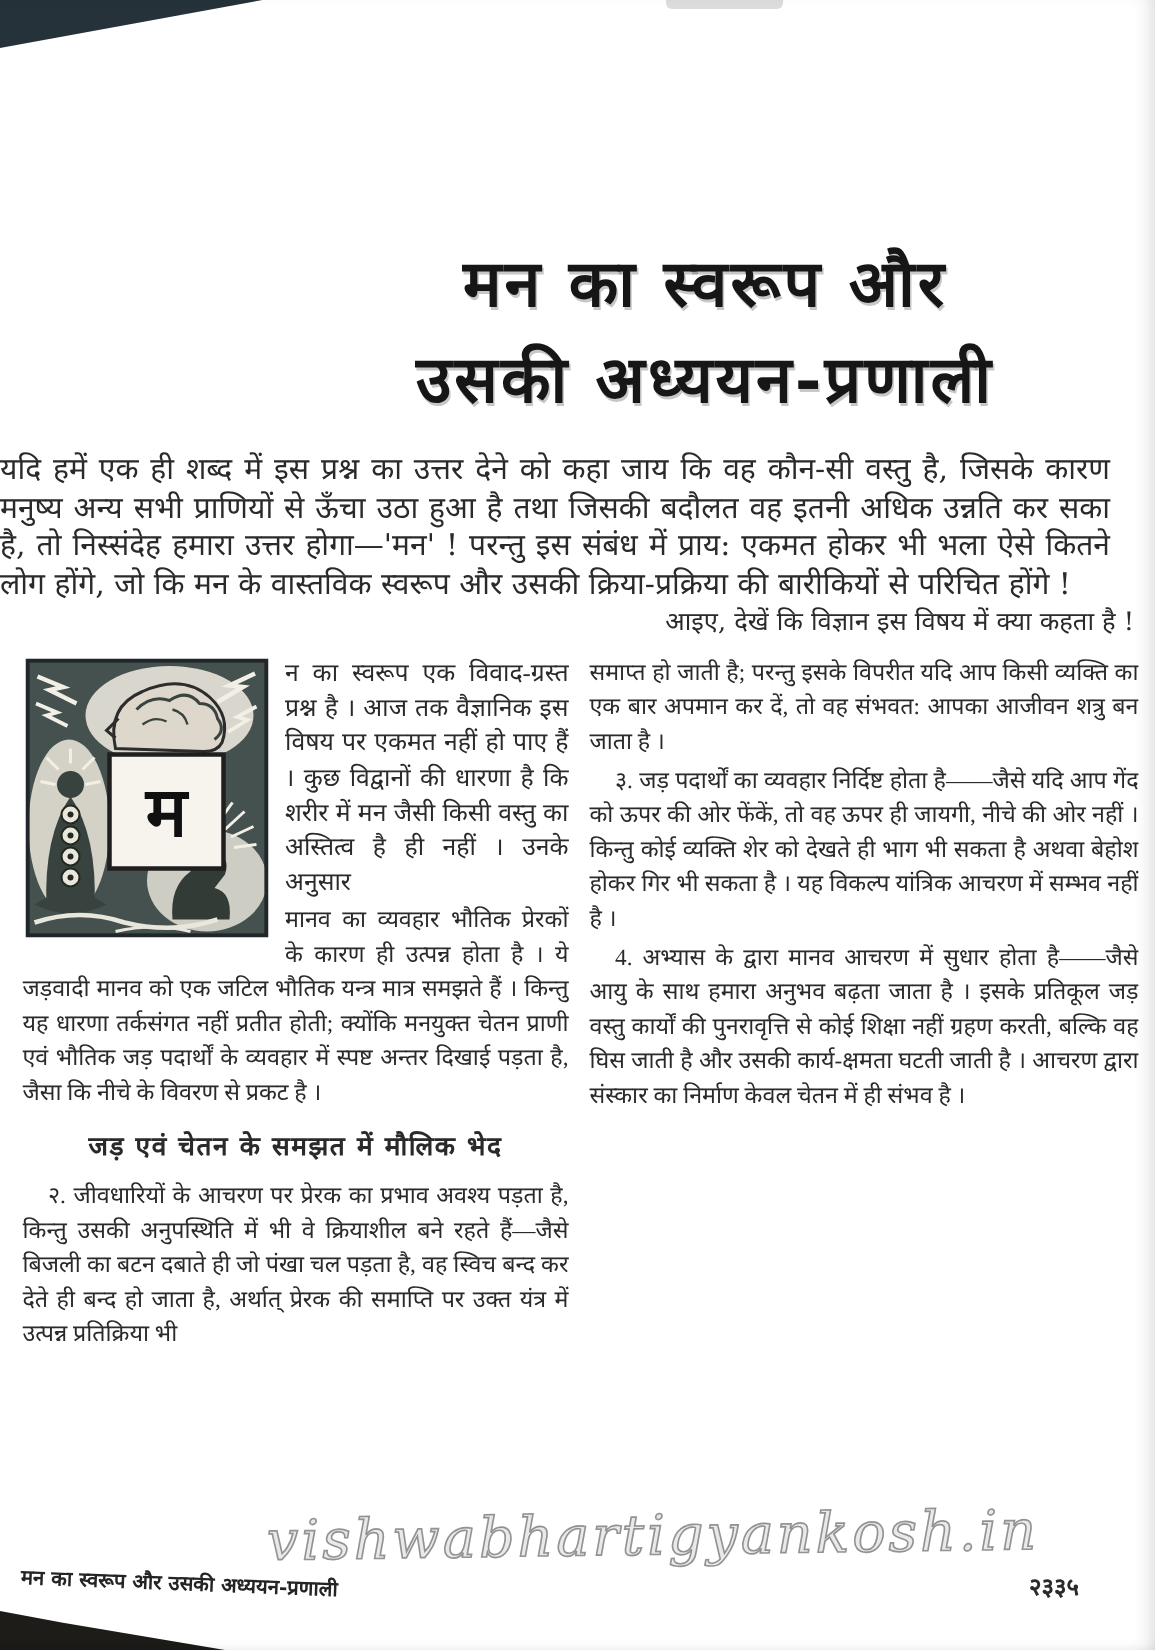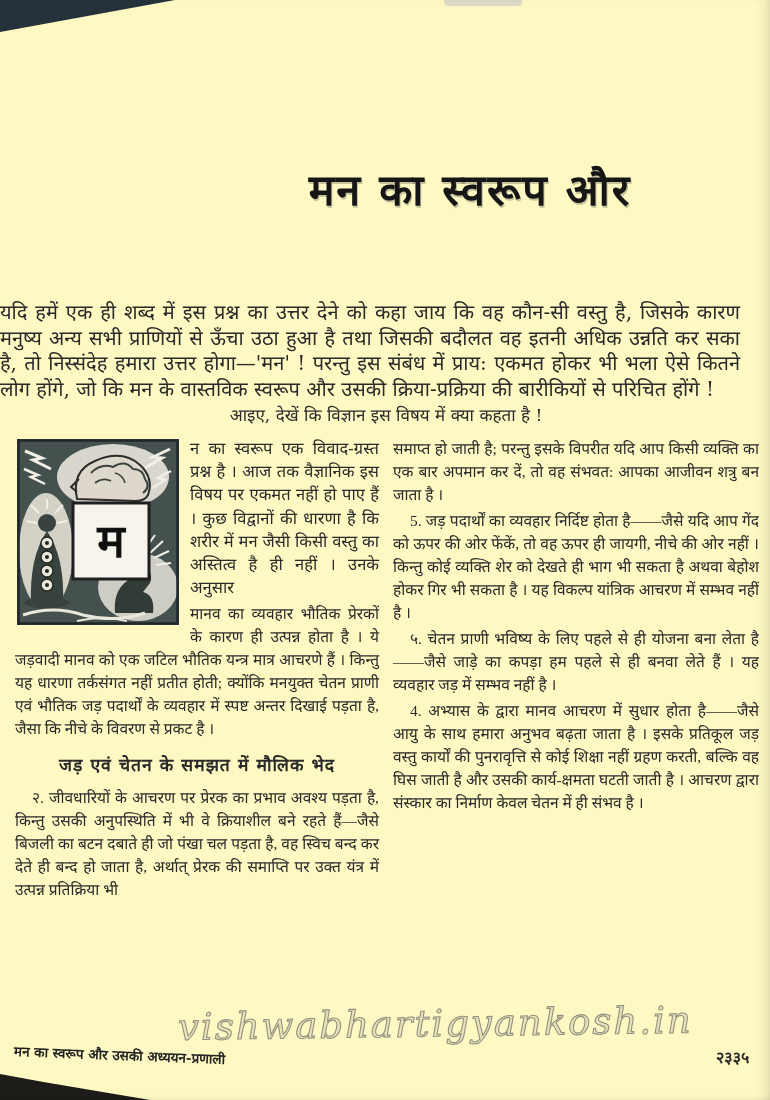--- a/index.html
+++ b/index.html
@@ -1,18 +1,18 @@
 <!DOCTYPE html>
 <html><head>
 <meta charset="utf-8">
 <style>
   html,body{margin:0;padding:0;background:#e8e8e8;}
   .page{
     position:relative;width:770px;height:1100px;margin:0 auto;
-    background:#fef9c3;overflow:hidden;
+    background:#ffffff;overflow:hidden;
     font-family:"DejaVu Serif","Liberation Serif",serif;
     color:#2a2a2a;
   }
   .page::after{
     content:"";position:absolute;inset:0;pointer-events:none;
     box-shadow:inset -10px 0 14px -10px rgba(0,0,0,.20), inset 0 -6px 10px -8px rgba(0,0,0,.12);
   }
   
   .corner-top{position:absolute;top:0;left:0;width:180px;height:34px;
     clip-path:polygon(0 0,175px 0,0 32px);background:#26323a;}
@@ -22,21 +22,21 @@
     background:#c9c9c9;opacity:.65;border-radius:0 0 4px 4px;}
   
   .title{
     position:absolute;top:158px;left:205px;width:530px;text-align:center;
     font-size:43px;line-height:64px;font-weight:bold;letter-spacing:2px;color:#161616;
     text-shadow:1px 2px 0 rgba(70,70,70,.30);
   }
   
   .intro{position:absolute;top:300px;left:0;width:740px;
     font-size:20px;line-height:25.5px;text-align:justify;}
-  .intro-close{position:absolute;top:403px;left:16px;width:740px;text-align:center;
+  .intro-close{position:absolute;top:403px;left:16px;width:740px;text-align:right;
     font-size:17px;line-height:25px;}
   
   .cols{position:absolute;top:437px;left:15px;width:744px;height:601px;
     display:flex;gap:14px;overflow:hidden;}
   .col{font-size:15.5px;line-height:23px;text-align:justify;}
   .col.left{width:364px;}
   .col.right{width:366px;}
   .col p{margin:0 0 3px 0;font-family:Liberation Serif, serif;}
   .indent{text-indent:17px;}
   
@@ -45,39 +45,40 @@
   .mbox{position:absolute;left:57px;top:65px;width:74px;height:74px;
     display:flex;align-items:center;justify-content:center;
     font-size:46px;font-weight:bold;color:#101010;}
   .beside{font-size:16.5px;line-height:23.2px;}
   .subhead{clear:both;text-align:center;font-weight:bold;font-size:17.5px;
     letter-spacing:1px;margin:14px 0 9px 0;}
   
   .running-footer{position:absolute;left:14px;top:1042px;width:360px;
     font-size:13.5px;font-weight:bold;transform:rotate(2.2deg);transform-origin:left center;
     color:#242424;}
-  .page-number{position:absolute;left:716px;top:1046px;font-size:16px;font-weight:bold;}
+  .page-number{position:absolute;left:686px;top:1046px;font-size:16px;font-weight:bold;}
   .watermark{
     position:absolute;left:178px;top:1002px;width:560px;
     font-size:37px;font-style:italic;letter-spacing:2px;white-space:nowrap;
     color:rgba(135,135,135,.18);
     -webkit-text-stroke:1.1px rgba(105,105,105,.70);
     transform:rotate(-0.8deg);
   }
 </style>
 </head>
 <body>
 
 <div class="page">
 
   <div class="corner-top"></div>
   <div class="smudge-top"></div>
 
   <div class="title">
     <div>मन का स्वरूप और</div>
+    <div>उसकी अध्ययन-प्रणाली</div>
   </div>
 
   <div class="intro">यदि हमें एक ही शब्द में इस प्रश्न का उत्तर देने को कहा जाय कि वह कौन-सी वस्तु है, जिसके कारण मनुष्य अन्य सभी प्राणियों से ऊँचा उठा हुआ है तथा जिसकी बदौलत वह इतनी अधिक उन्नति कर सका है, तो निस्संदेह हमारा उत्तर होगा—'मन' ! परन्तु इस संबंध में प्राय: एकमत होकर भी भला ऐसे कितने लोग होंगे, जो कि मन के वास्तविक स्वरूप और उसकी क्रिया-प्रक्रिया की बारीकियों से परिचित होंगे !</div>
   <div class="intro-close">आइए, देखें कि विज्ञान इस विषय में क्या कहता है !</div>
 
   <div class="cols">
 
     <div class="col left">
       <div class="illus">
         <svg width="162" height="186" viewBox="0 0 162 186">
@@ -133,29 +134,28 @@
 
           <path d="M6 176 q30 -10 60 0 q32 8 62 -2" stroke="#e9e6dc" stroke-width="3" fill="none"></path>
           <path d="M60 182 q26 -6 50 0" stroke="#e9e6dc" stroke-width="2" fill="none"></path>
 
           <rect x="56" y="64" width="76" height="76" fill="#f6f4ec" stroke="#1f1f1f" stroke-width="3"></rect>
           <rect x="1.5" y="1.5" width="159" height="183" fill="none" stroke="#20262a" stroke-width="2.5"></rect>
         </svg>
         <div class="mbox">म</div>
       </div>
       <p class="beside">न का स्वरूप एक विवाद-ग्रस्त प्रश्न है । आज तक वैज्ञानिक इस विषय पर एकमत नहीं हो पाए हैं । कुछ विद्वानों की धारणा है कि शरीर में मन जैसी किसी वस्तु का अस्तित्व है ही नहीं । उनके अनुसार</p>
-      <p>मानव का व्यवहार भौतिक प्रेरकों के कारण ही उत्पन्न होता है । ये जड़वादी मानव को एक जटिल भौतिक यन्त्र मात्र आचरणे हैं । किन्तु यह धारणा तर्कसंगत नहीं प्रतीत होती; क्योंकि मनयुक्त चेतन प्राणी एवं भौतिक जड़ पदार्थों के व्यवहार में स्पष्ट अन्तर दिखाई पड़ता है, जैसा कि नीचे के विवरण से प्रकट है ।</p>
+      <p>मानव का व्यवहार भौतिक प्रेरकों के कारण ही उत्पन्न होता है । ये जड़वादी मानव को एक जटिल भौतिक यन्त्र मात्र समझते हैं । किन्तु यह धारणा तर्कसंगत नहीं प्रतीत होती; क्योंकि मनयुक्त चेतन प्राणी एवं भौतिक जड़ पदार्थों के व्यवहार में स्पष्ट अन्तर दिखाई पड़ता है, जैसा कि नीचे के विवरण से प्रकट है ।</p>
       <div class="subhead">जड़ एवं चेतन के समझत में मौलिक भेद</div>
       <p class="indent">२. जीवधारियों के आचरण पर प्रेरक का प्रभाव अवश्य पड़ता है, किन्तु उसकी अनुपस्थिति में भी वे क्रियाशील बने रहते हैं—जैसे बिजली का बटन दबाते ही जो पंखा चल पड़ता है, वह स्विच बन्द कर देते ही बन्द हो जाता है, अर्थात् प्रेरक की समाप्ति पर उक्त यंत्र में उत्पन्न प्रतिक्रिया भी</p>
     </div>
 
     <div class="col right">
       <p>समाप्त हो जाती है; परन्तु इसके विपरीत यदि आप किसी व्यक्ति का एक बार अपमान कर दें, तो वह संभवत: आपका आजीवन शत्रु बन जाता है ।</p>
-      <p class="indent">5. जड़ पदार्थों का व्यवहार निर्दिष्ट होता है——जैसे यदि आप गेंद को ऊपर की ओर फेंकें, तो वह ऊपर ही जायगी, नीचे की ओर नहीं । किन्तु कोई व्यक्ति शेर को देखते ही भाग भी सकता है अथवा बेहोश होकर गिर भी सकता है । यह विकल्प यांत्रिक आचरण में सम्भव नहीं है ।</p>
-      <p class="indent">५. चेतन प्राणी भविष्य के लिए पहले से ही योजना बना लेता है——जैसे जाड़े का कपड़ा हम पहले से ही बनवा लेते हैं । यह व्यवहार जड़ में सम्भव नहीं है ।</p>
+      <p class="indent">३. जड़ पदार्थों का व्यवहार निर्दिष्ट होता है——जैसे यदि आप गेंद को ऊपर की ओर फेंकें, तो वह ऊपर ही जायगी, नीचे की ओर नहीं । किन्तु कोई व्यक्ति शेर को देखते ही भाग भी सकता है अथवा बेहोश होकर गिर भी सकता है । यह विकल्प यांत्रिक आचरण में सम्भव नहीं है ।</p>
       <p class="indent">4. अभ्यास के द्वारा मानव आचरण में सुधार होता है——जैसे आयु के साथ हमारा अनुभव बढ़ता जाता है । इसके प्रतिकूल जड़ वस्तु कार्यों की पुनरावृत्ति से कोई शिक्षा नहीं ग्रहण करती, बल्कि वह घिस जाती है और उसकी कार्य-क्षमता घटती जाती है । आचरण द्वारा संस्कार का निर्माण केवल चेतन में ही संभव है ।</p>
     </div>
 
   </div>
 
   <div class="watermark">vishwabhartigyankosh.in</div>
   <div class="running-footer">मन का स्वरूप और उसकी अध्ययन-प्रणाली</div>
   <div class="page-number">२३३५</div>
 
   <div class="corner-bottom"></div>

